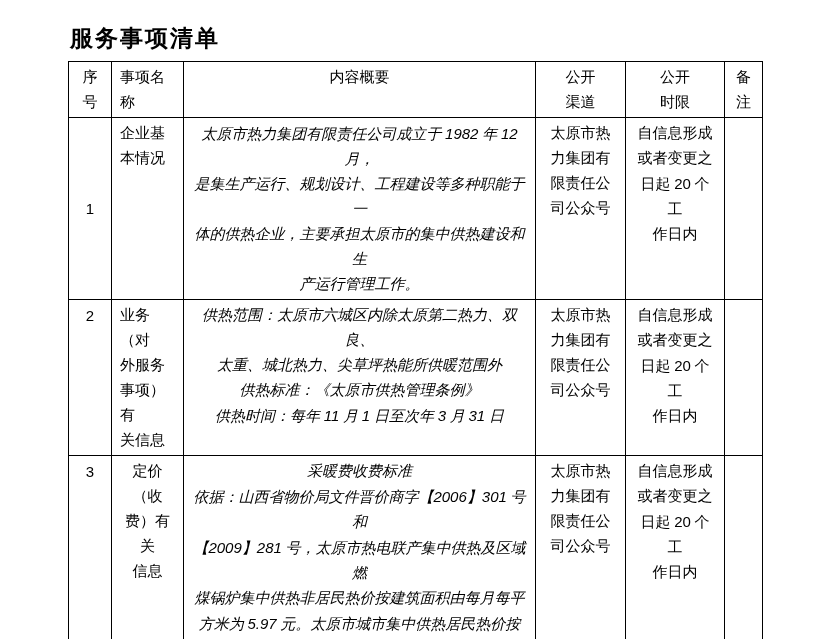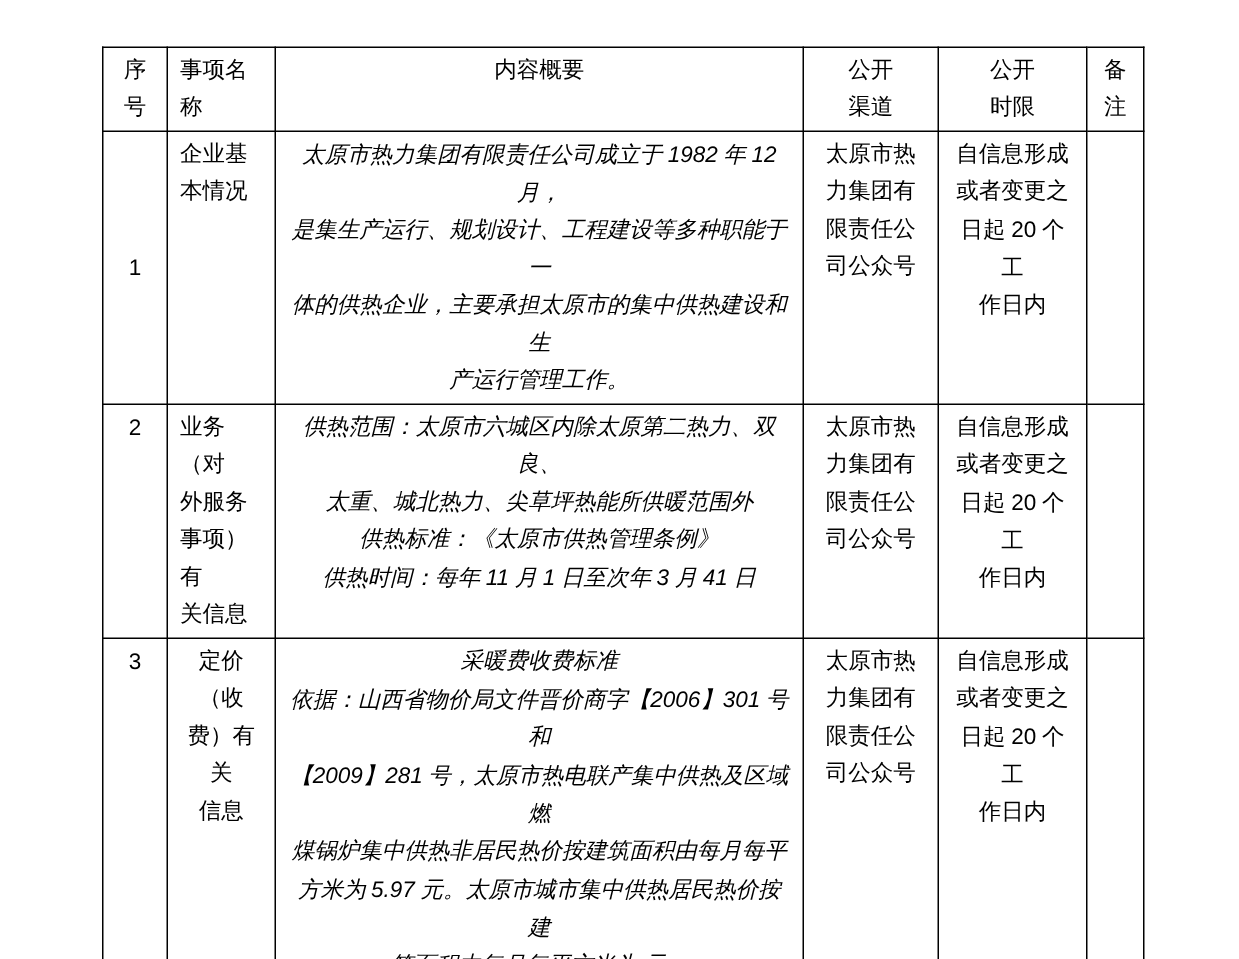--- a/index.html
+++ b/index.html
@@ -48,20 +48,21 @@
   td.c-name.center { text-align: center; }
   td.c-sum { text-align: center; font-style: italic; }
   td.c-chan { text-align: center; }
   td.c-limit { text-align: center; margin-top: 36px; }
   .latin { font-family: "Liberation Sans", "DejaVu Sans", sans-serif; }
 </style>
 </head>
 <body>
 
 <div class="doc">
+  <h1 class="title">服务事项清单</h1>
 
   <table class="service">
     <colgroup>
       <col class="w-no">
         <col class="w-name">
         <col class="w-sum">
       <col class="w-chan">
         <col class="w-limit">
         <col class="w-remark">
     </colgroup>
@@ -101,21 +102,21 @@
       </tr>
       <tr class="r2">
         <td class="c-no"><span class="latin">2</span></td>
         <td class="c-name">业务（对
 外服务
 事项）有
 关信息</td>
         <td class="c-sum">供热范围：太原市六城区内除太原第二热力、双良、
 太重、城北热力、尖草坪热能所供暖范围外
 供热标准：《太原市供热管理条例》
-供热时间：每年 <span class="latin">11</span> 月 <span class="latin">1</span> 日至次年 <span class="latin">3</span> 月 <span class="latin">41</span> 日</td>
+供热时间：每年 <span class="latin">11</span> 月 <span class="latin">1</span> 日至次年 <span class="latin">3</span> 月 <span class="latin">31</span> 日</td>
         <td class="c-chan">太原市热
 力集团有
 限责任公
 司公众号</td>
         <td class="c-limit">自信息形成
 或者变更之
 日起 <span class="latin">20</span> 个工
 作日内</td>
         <td class="c-remark"></td>
       </tr>

